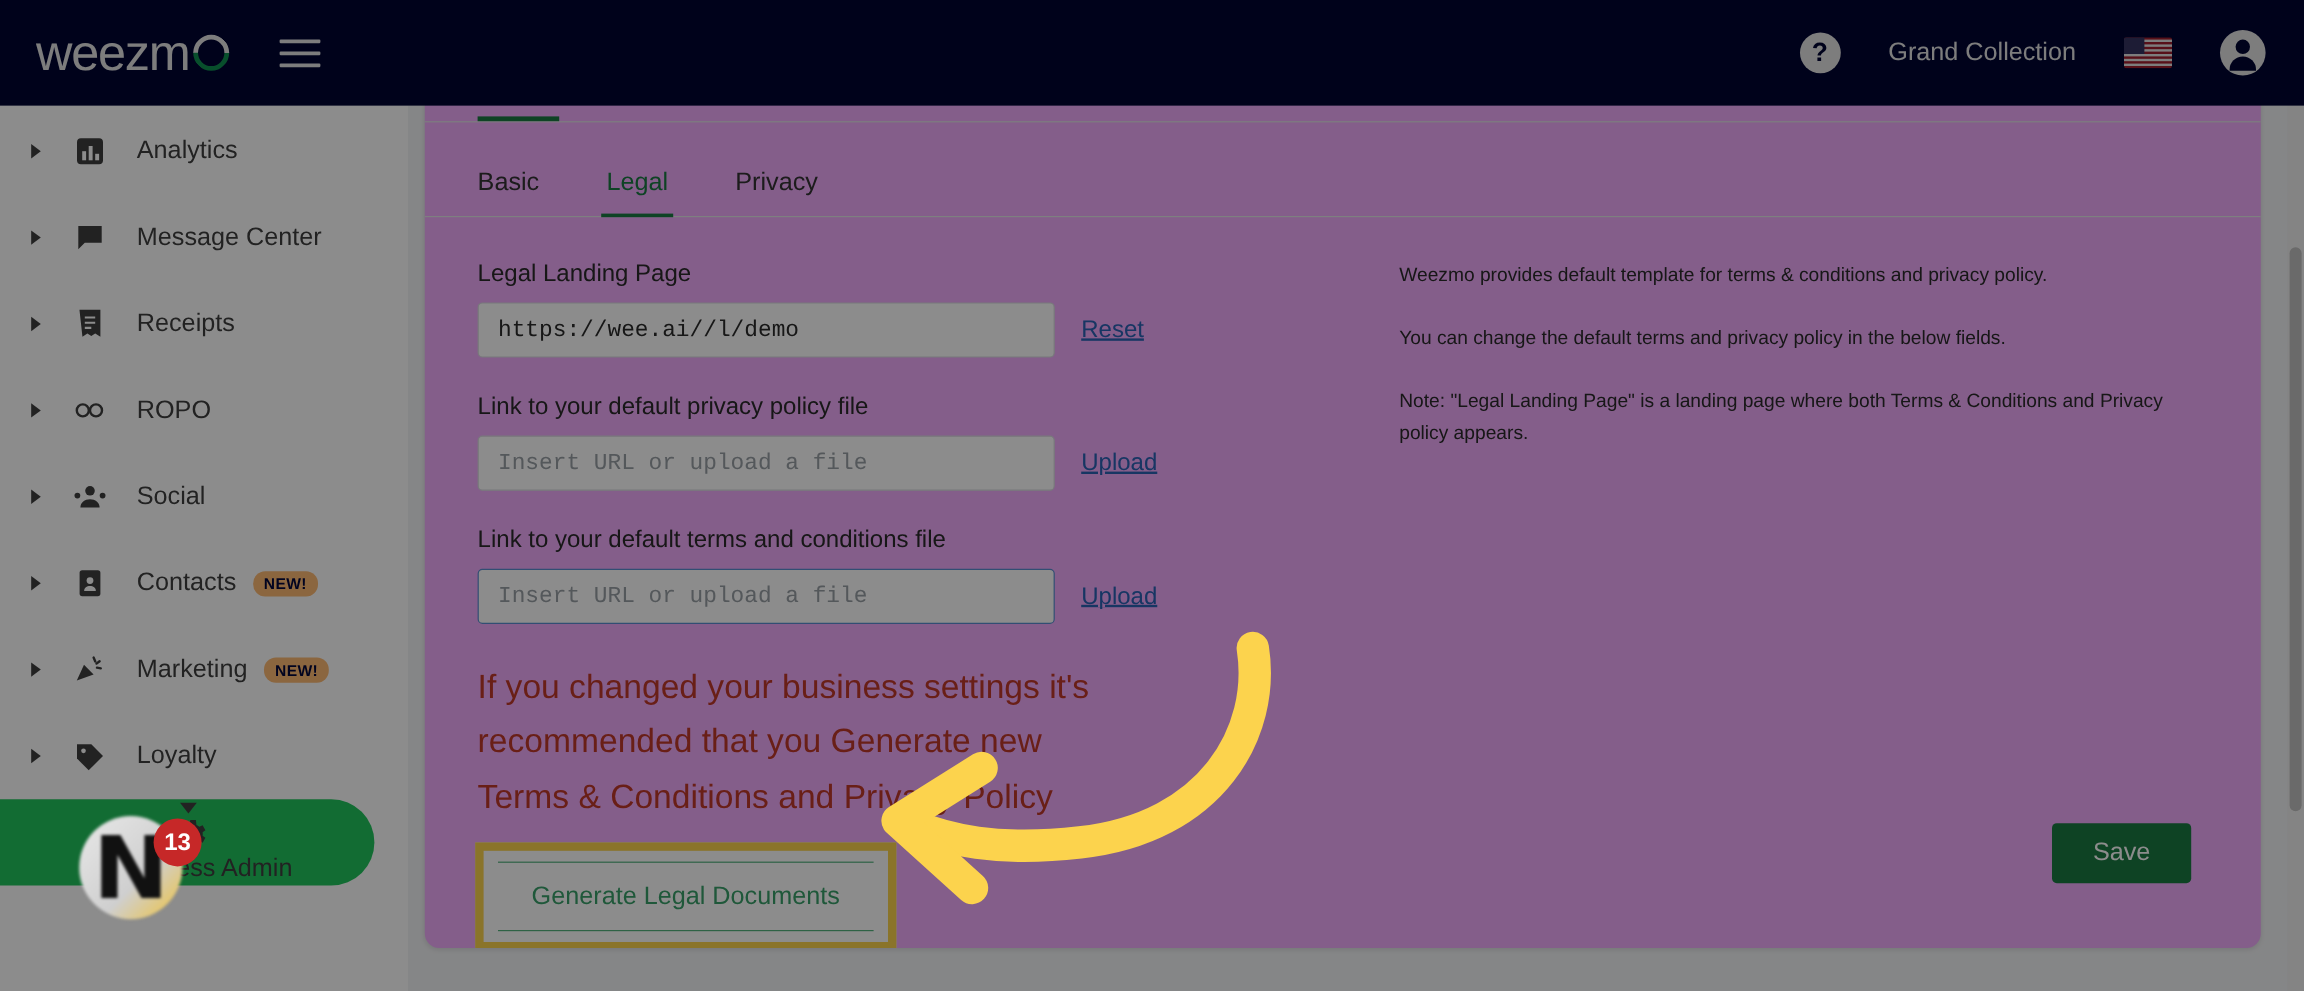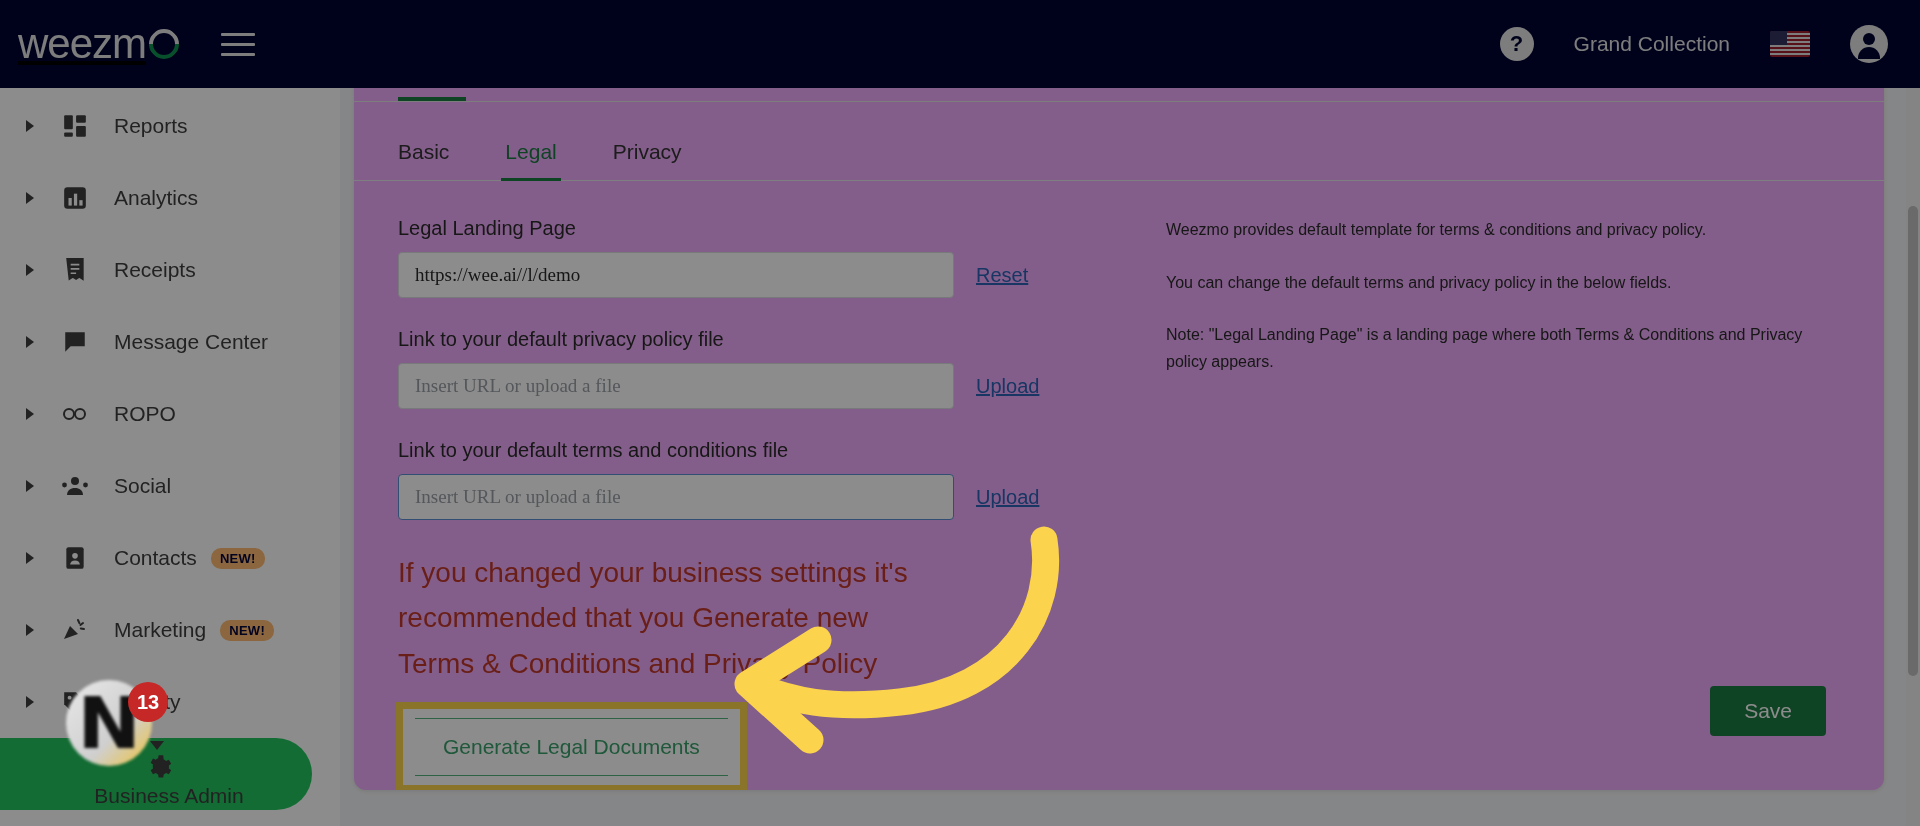--- a/index.html
+++ b/index.html
@@ -14,21 +14,21 @@
   #app { position: relative; width: 1920px; height: 826px; background: #fafafa; }
 
   
   .header {
     position: absolute; top: 0; left: 0;
     width: 1920px; height: 88px;
     background: #03073a;
     display: flex; align-items: center;
     z-index: 40;
   }
-  .logo-wrap { display: flex; align-items: center; margin-left: 18px; text-decoration: underline; }
+  .logo-wrap { display: flex; align-items: center; margin-left: 30px; }
   .logo-text {
     font-size: 42px; color: #ffffff; letter-spacing: -1px;
     font-weight: 400; line-height: 1;
   }
   .logo-o {
     display: inline-block; width: 30px; height: 30px;
     border: 4px solid #ffffff; border-left-color: #13a05c; border-bottom-color: #13a05c;
     border-radius: 50%; margin-left: 3px; vertical-align: -3px;
     transform: rotate(-45deg);
   }
@@ -164,23 +164,23 @@
     height: 3px; background: #1b7a43;
   }
 
   .panel { display: flex; padding: 36px 44px 0 44px; }
   .col-left { width: 680px; flex: 0 0 auto; }
   .col-right { margin-left: 88px; flex: 1 1 auto; max-width: 700px; }
 
   .field-label { font-size: 20px; color: #2b2b2b; margin-bottom: 12px; }
   .field-row { display: flex; align-items: center; margin-bottom: 30px; }
   .field-input {
-    width: 556px; height: 46px; border: 1px solid #dadce0; border-radius: 4px;
+    width: 481px; height: 46px; border: 1px solid #dadce0; border-radius: 4px;
     padding: 0 16px; font-size: 19px; color: #2b2b2b;
-    font-family: Liberation Serif, serif; background: #ffffff;
+    font-family: Liberation Mono, monospace; background: #ffffff;
     outline: none;
   }
   .field-input.focused { border: 1.5px solid #5b8fd1; }
   .field-input::placeholder { color: #9aa0a6; }
   .link-action {
     margin-left: 22px; font-size: 20px; color: #2a63b5;
     text-decoration: underline; cursor: pointer; white-space: nowrap;
   }
 
   .warn-text {
@@ -266,65 +266,53 @@
           <rect y="22" width="40" height="2" fill="#ffffff"></rect>
           <rect width="17" height="14" fill="#3c3b6e"></rect>
         </svg>
       </span>
       <div class="avatar-icon"></div>
     </div>
   </div>
 
   <div class="sidebar">
 
-    <div class="nav-item">
-      <span class="caret"></span>
-      <span class="nav-icon">
-        <svg width="26" height="26" viewBox="0 0 24 24" fill="currentColor">
-            <rect x="2" y="2" width="8" height="13" rx="1"></rect>
-            <rect x="13" y="2" width="9" height="7" rx="1"></rect>
-            <rect x="2" y="18" width="8" height="4" rx="1"></rect>
-            <rect x="13" y="12" width="9" height="10" rx="1"></rect>
-          </svg>
-      </span>
-      <span class="nav-label">Reports</span>
-    </div>
 
     <div class="nav-item">
       <span class="caret"></span>
       <span class="nav-icon">
         <svg width="26" height="26" viewBox="0 0 24 24" fill="currentColor">
             <rect x="2" y="2" width="20" height="20" rx="3"></rect>
             <rect x="6" y="12" width="3" height="7" fill="#fff"></rect>
             <rect x="11" y="8" width="3" height="11" fill="#fff"></rect>
             <rect x="16" y="14" width="3" height="5" fill="#fff"></rect>
           </svg>
       </span>
       <span class="nav-label">Analytics</span>
     </div>
 
     <div class="nav-item">
       <span class="caret"></span>
       <span class="nav-icon">
+        <svg width="26" height="26" viewBox="0 0 24 24" fill="currentColor">
+            <path d="M3 3h18v13H8l-5 5z"></path>
+          </svg>
+      </span>
+      <span class="nav-label">Message Center</span>
+    </div>
+
+    <div class="nav-item">
+      <span class="caret"></span>
+      <span class="nav-icon">
         <svg width="26" height="26" viewBox="0 0 24 24" fill="none" stroke="currentColor" stroke-width="2">
             <path d="M5 2h14v18l-3-2-3 2-3-2-3 2z" fill="currentColor"></path>
             <path d="M8 7h8M8 11h8M8 15h5" stroke="#fff" stroke-width="1.6"></path>
           </svg>
       </span>
       <span class="nav-label">Receipts</span>
-    </div>
-
-    <div class="nav-item">
-      <span class="caret"></span>
-      <span class="nav-icon">
-        <svg width="26" height="26" viewBox="0 0 24 24" fill="currentColor">
-            <path d="M3 3h18v13H8l-5 5z"></path>
-          </svg>
-      </span>
-      <span class="nav-label">Message Center</span>
     </div>
 
     <div class="nav-item">
       <span class="caret"></span>
       <span class="nav-icon">
         <svg width="28" height="26" viewBox="0 0 28 24" fill="none" stroke="currentColor" stroke-width="2">
             <circle cx="8" cy="12" r="5"></circle>
             <circle cx="19" cy="12" r="5"></circle>
           </svg>
       </span>

